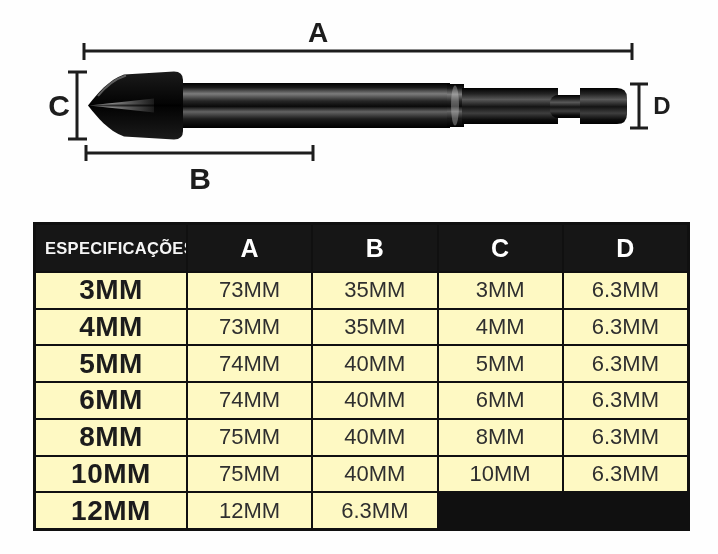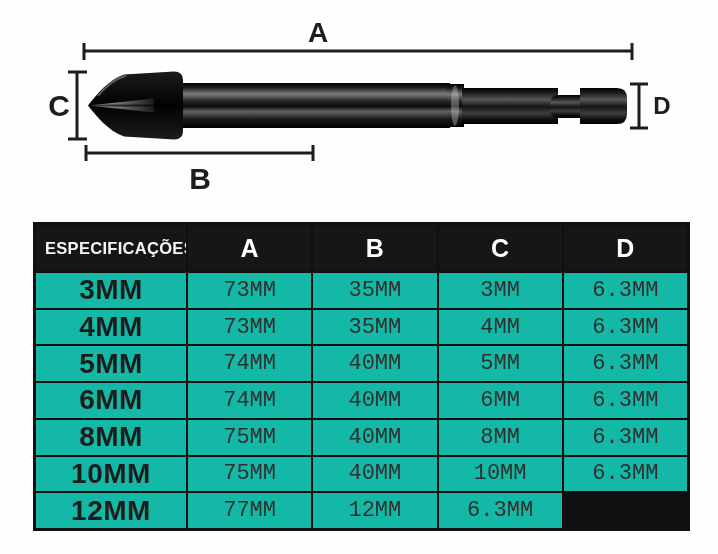--- a/index.html
+++ b/index.html
@@ -10,26 +10,26 @@
   }
   svg.diagram { position:absolute; top:0; left:0; display:block; }
   .dim-label { fill:#1d1d1d; font-family:"Liberation Sans", sans-serif; font-weight:bold; }
 
   .spec-table {
     position:absolute; left:33px; top:222px; width:657px; height:309px;
     background:#101010; box-sizing:border-box; padding:3px;
     display:grid; grid-template-columns:150px 1fr 1fr 1fr 1fr;
     grid-template-rows:46px repeat(7, 1fr); gap:2px;
   }
-  .cell { display:flex; align-items:center; justify-content:center; background:#14b8a6; overflow:hidden; }
+  .cell { display:flex; align-items:center; justify-content:center; background:#fef9c3; overflow:hidden; }
   .cell.th { background:#161616; color:#ffffff; font-weight:bold; font-size:25px; }
   .cell.th-spec { background:#161616; color:#f5f5f5; font-weight:bold; font-size:16.5px;
                   justify-content:flex-start; padding-left:9px; letter-spacing:0.3px; }
   .cell.spec { font-weight:bold; font-size:28px; color:#1c1c1c; letter-spacing:0.5px; }
-  .cell.val  { font-size:22px; color:#2f2f2f;font-family:Liberation Mono, monospace; }
+  .cell.val  { font-size:22px; color:#2f2f2f; }
 </style>
 </head>
 <body>
 
 <div class="stage">
 
   <svg class="diagram" width="718" height="212" viewBox="0 0 718 212">
     <defs>
       <linearGradient id="metal" x1="0" y1="0" x2="0" y2="1">
         <stop offset="0" stop-color="#000000"></stop>
@@ -153,18 +153,17 @@
     <div class="cell val">8MM</div>
     <div class="cell val">6.3MM</div>
 
     <div class="cell spec">10MM</div>
     <div class="cell val">75MM</div>
     <div class="cell val">40MM</div>
     <div class="cell val">10MM</div>
     <div class="cell val">6.3MM</div>
 
     <div class="cell spec">12MM</div>
-    <div class="cell val">77MM</div>
     <div class="cell val">12MM</div>
     <div class="cell val">6.3MM</div>
   </div>
 
 </div>
 
 </body></html>

